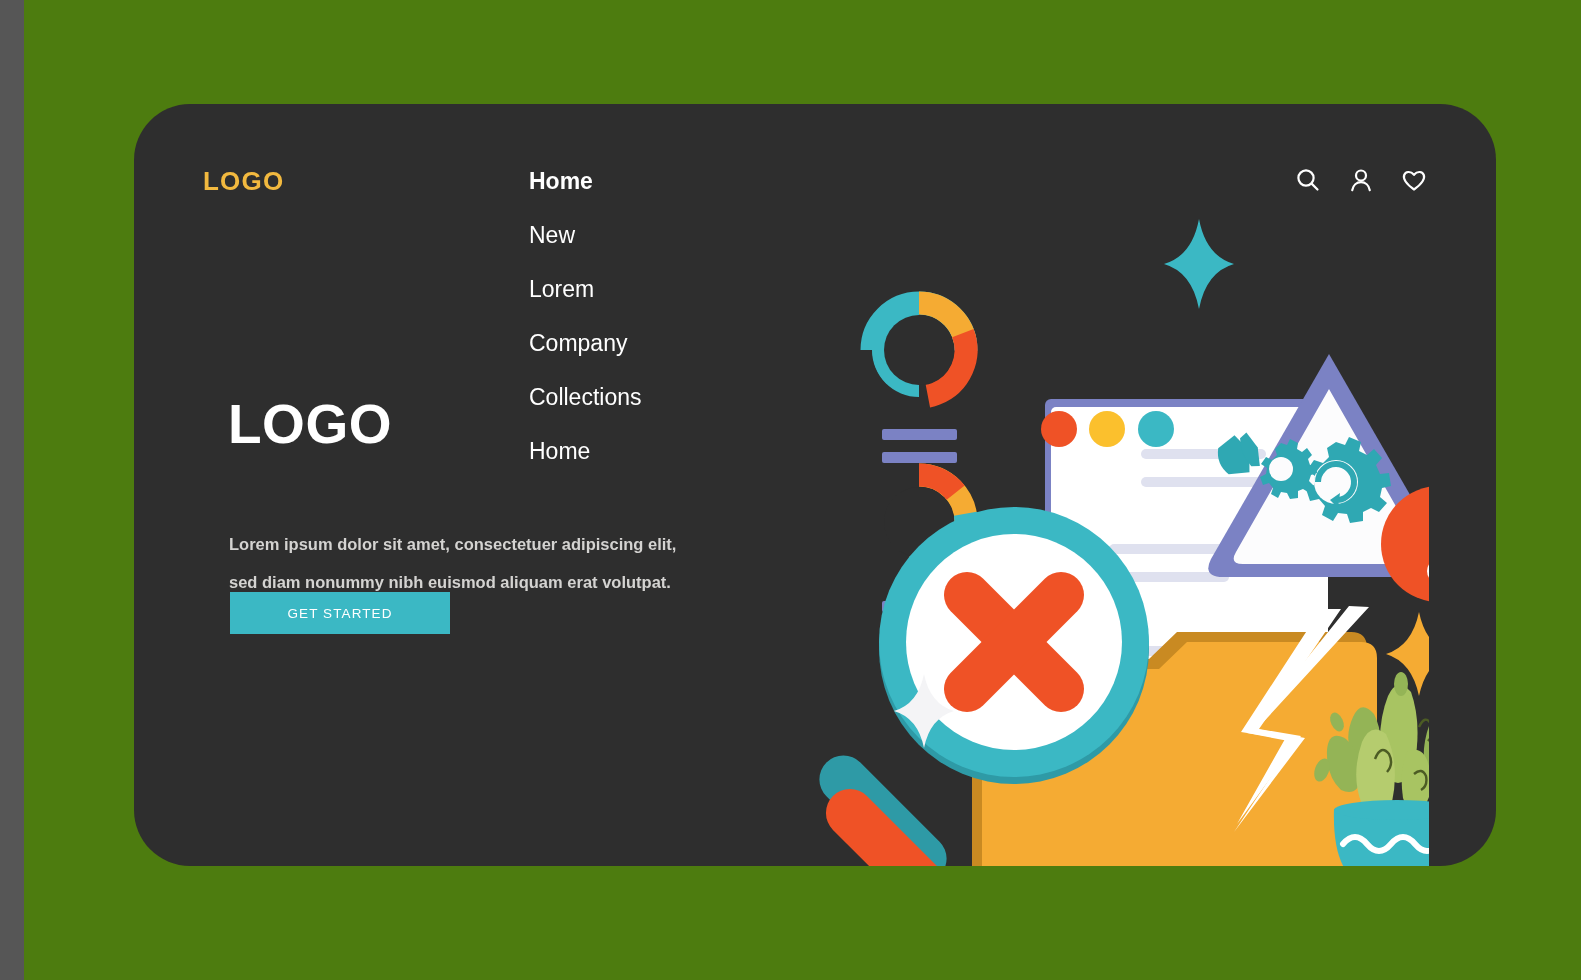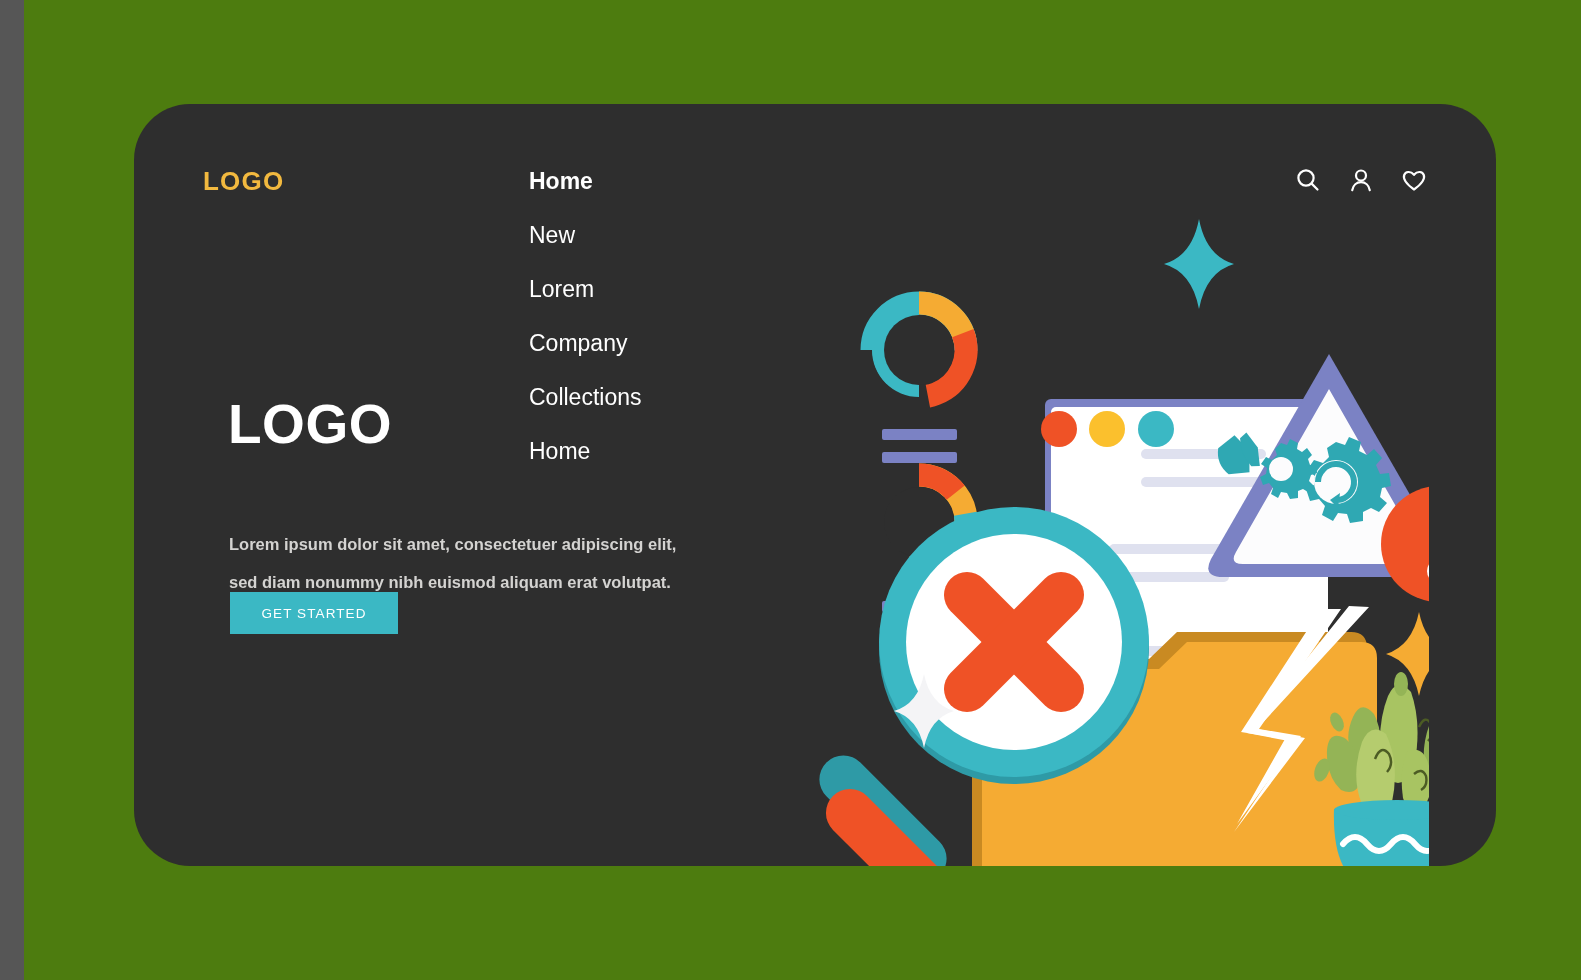--- a/index.html
+++ b/index.html
@@ -60,21 +60,21 @@
     letter-spacing:0.5px;
   }
   .subcopy {
     position:absolute; left:95px; top:421px;
     width:450px;
     font-size:16.5px; line-height:38px;
     font-weight:bold; color:#d4d3d1;
   }
   .cta {
     position:absolute; left:96px; top:488px;
-    width:168px; height:42px;
+    width:220px; height:42px;
     background:#3bb8c4;
     border:none;
     color:#ffffff; font-size:13.5px;
     letter-spacing:1.1px;
     cursor:pointer;
     font-family:"Liberation Sans", sans-serif;
   }
 
   
   .illus {

